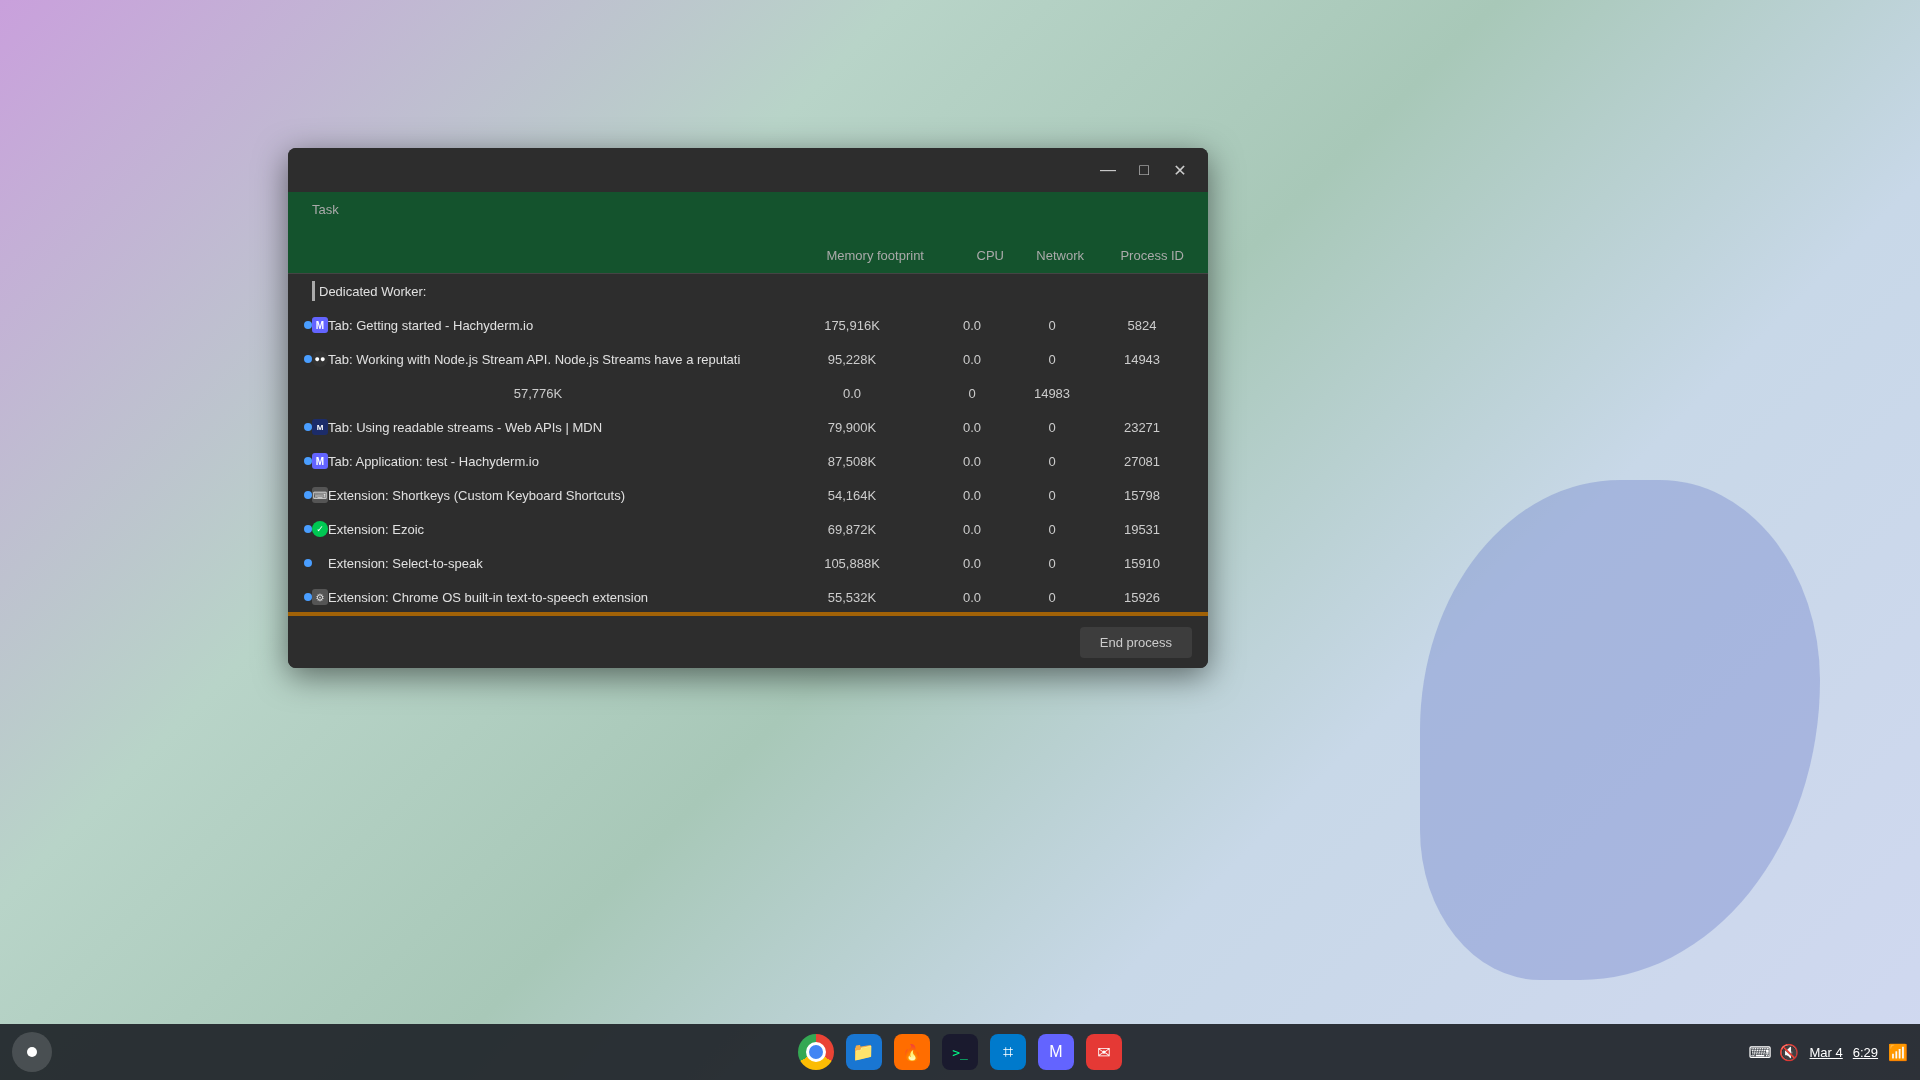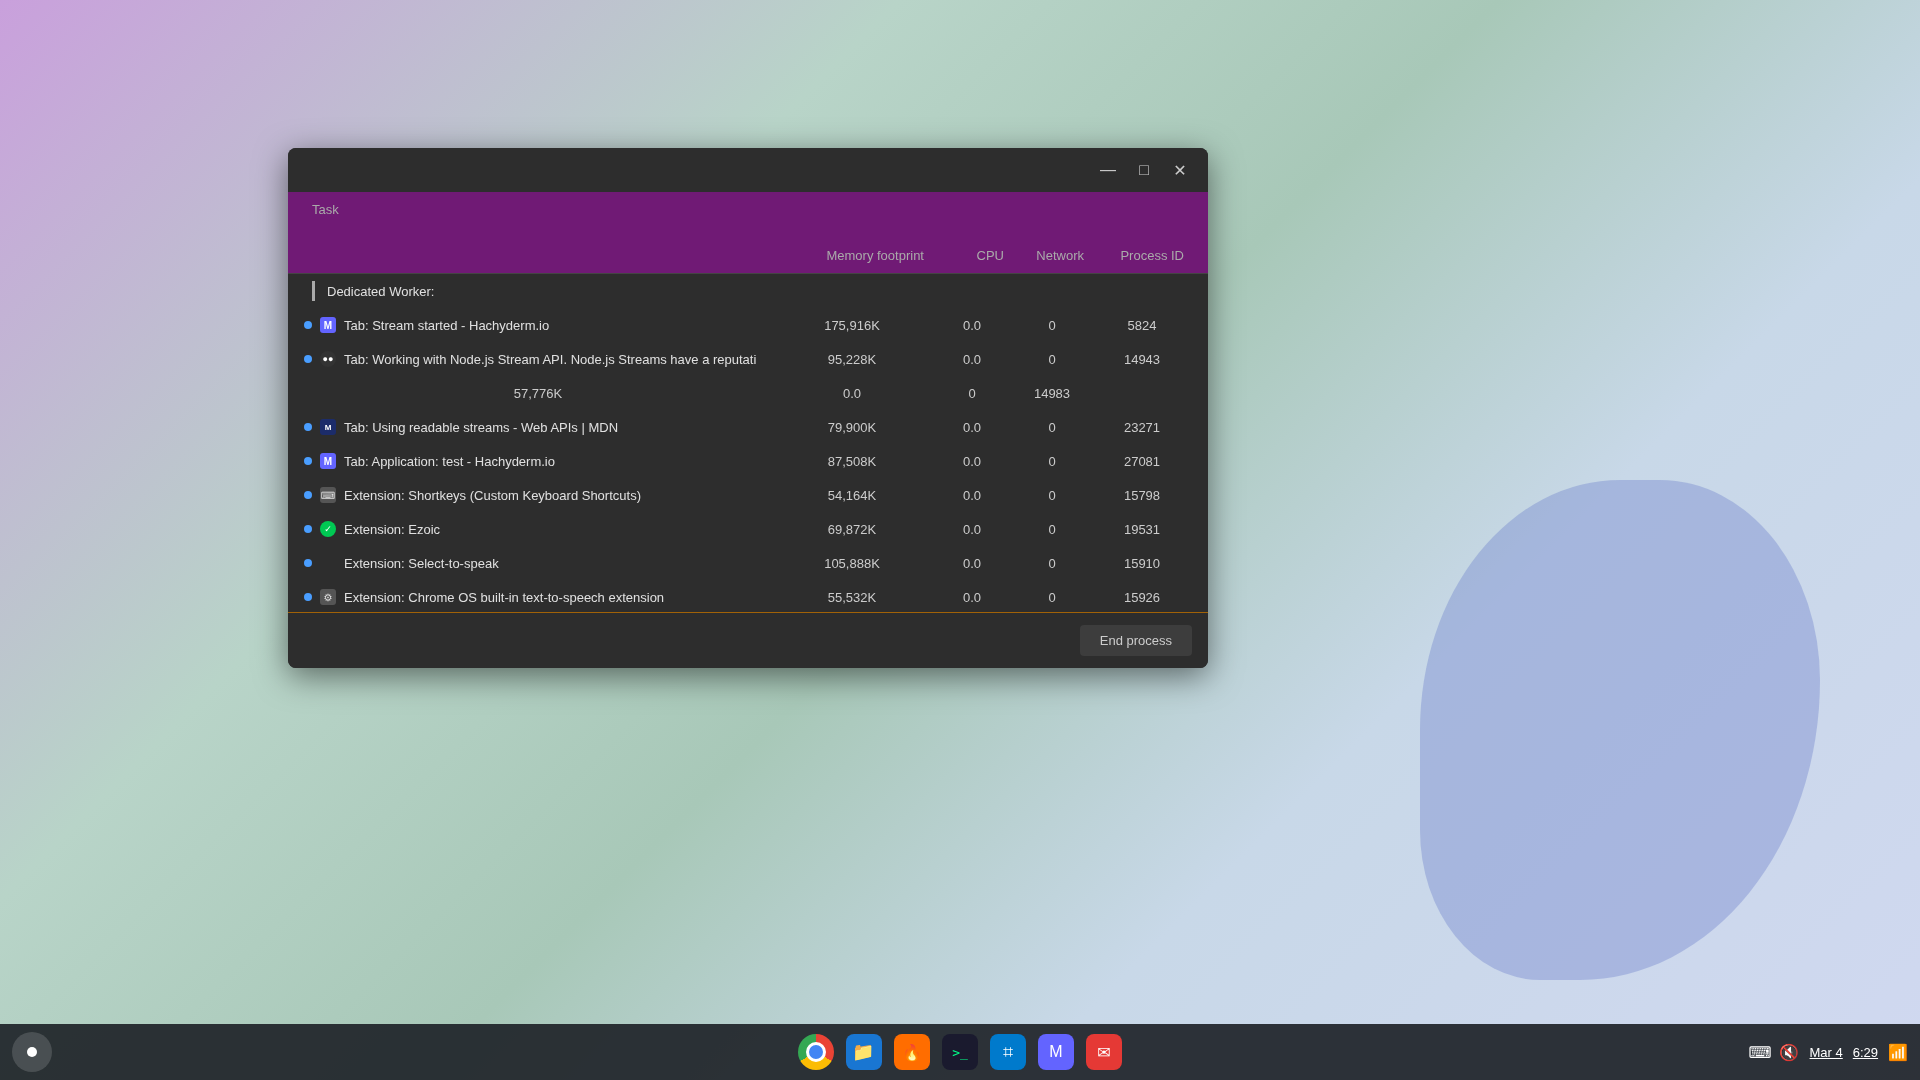--- a/index.html
+++ b/index.html
@@ -161,21 +161,21 @@
       flex: 1;
       overflow: hidden;
       display: flex;
       flex-direction: column;
     }
     .table-header {
       display: grid;
       grid-template-columns: 1fr 160px 80px 80px 100px;
       padding: 6px 16px;
       border-bottom: 1px solid #444;
-      background: #701a75;
+      background: #14532d;
       flex-shrink: 0;
     }
     .th {
       font-size: 13px;
       color: #aaa;
       font-weight: 400;
       padding: 4px 8px;
     }
     .th:not(:first-child) { text-align: right; margin-top: 46px; }
     .table-body {
@@ -186,21 +186,20 @@
       display: grid;
       grid-template-columns: 1fr 160px 80px 80px 100px;
       padding: 0 16px;
       align-items: center;
       min-height: 34px;
       cursor: pointer;
     }
     .task-cell {
       display: flex;
       align-items: center;
-      gap: 8px;
       font-size: 13px;
       color: #e0e0e0;
       padding: 4px 0;
     }
     .task-dot {
       width: 8px;
       height: 8px;
       border-radius: 50%;
       background: #4a9eff;
       flex-shrink: 0;
@@ -234,21 +233,21 @@
       width: 3px;
       height: 20px;
       background: #aaa;
       margin-right: 4px;
     }
 
     
     .window-footer {
       height: 56px;
       background: #2d2d2d;
-      border-top: 1px solid #a16207;
+      border-top: 4px solid #a16207;
       display: flex;
       align-items: center;
       justify-content: flex-end;
       padding: 0 16px;
       flex-shrink: 0;
     }
     .end-process-btn {
       background: #3d3d3d;
       color: #ccc;
       border: none;
@@ -380,21 +379,21 @@
         <div class="td"></div>
         <div class="td"></div>
         <div class="td"></div>
         <div class="td"></div>
       </div>
 
       <div class="table-row">
         <div class="task-cell">
           <div class="task-dot"></div>
           <div class="task-favicon fav-mastodon">M</div>
-          <span class="task-name">Tab: Stream started - Hachyderm.io</span>
+          <span class="task-name">Tab: Getting started - Hachyderm.io</span>
         </div>
         <div class="td">175,916K</div>
         <div class="td">0.0</div>
         <div class="td">0</div>
         <div class="td">5824</div>
       </div>
 
       <div class="table-row">
         <div class="task-cell">
           <div class="task-dot"></div>

